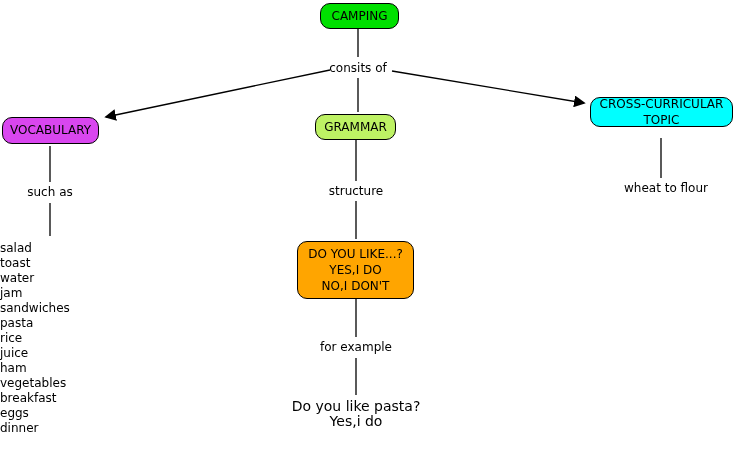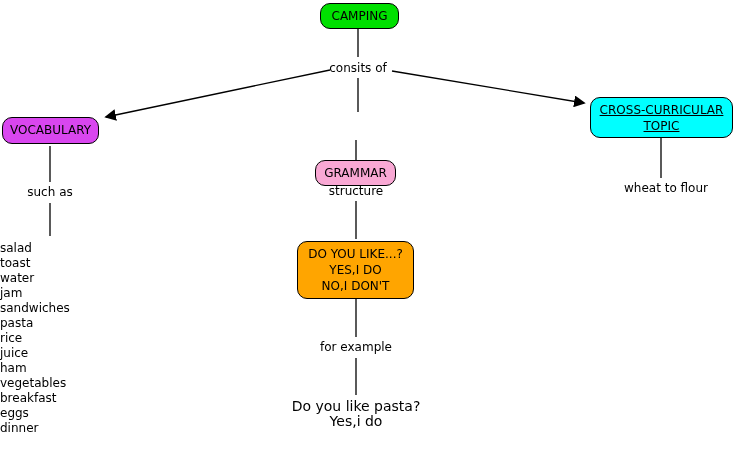--- a/index.html
+++ b/index.html
@@ -34,21 +34,21 @@
     border-radius: 10px;
     font-size: 12px;
     line-height: 15px;
     color: #000000;
     text-align: center;
     white-space: nowrap;
   }
   .node-camping        { left: 320px; top: 3px;   width: 79px;  height: 26px; }
   .node-vocabulary     { left: 2px;   top: 117px; width: 97px;  height: 27px; }
   .node-grammar        { left: 315px; top: 114px; width: 81px;  height: 26px; }
-  .node-cross          { left: 590px; top: 97px;  width: 143px; height: 41px; line-height: 16px; text-decoration: underline; }
+  .node-cross          { left: 590px; top: 97px;  width: 143px; height: 30px; line-height: 16px; }
   .node-doyoulike      { left: 297px; top: 241px; width: 117px; height: 58px; line-height: 16px; }
   .node-line { display: block; }
   .link-label {
     position: absolute;
     transform: translateX(-50%);
     font-size: 12px;
     color: #000000;
     white-space: nowrap;
   }
   .lbl-consists  { left: 358px; top: 61px;  }
@@ -97,21 +97,21 @@
     <line x1="356" y1="201" x2="356" y2="239"></line>
     <line x1="356" y1="299" x2="356" y2="337"></line>
     <line x1="356" y1="358" x2="356" y2="395"></line>
     <line x1="661" y1="138" x2="661" y2="178"></line>
   </svg>
 
   <div class="node node-camping" style="background-color: rgb(0, 224, 0);">CAMPING</div>
 
   <div class="node node-vocabulary" style="background-color: #d946ef;">VOCABULARY</div>
 
-  <div class="node node-grammar" style="background-color: #f9a8d4; margin-top: 46px;">GRAMMAR</div>
+  <div class="node node-grammar" style="background-color: #bef264;">GRAMMAR</div>
 
   <div class="node node-cross" style="background-color: rgb(0, 255, 255);">
     <span class="node-line">CROSS-CURRICULAR</span>
     <span class="node-line">TOPIC</span>
   </div>
 
   <div class="node node-doyoulike" style="background-color: rgb(255, 165, 0);">
     <span class="node-line">DO YOU LIKE...?</span>
     <span class="node-line">YES,I DO</span>
     <span class="node-line">NO,I DON'T</span>

